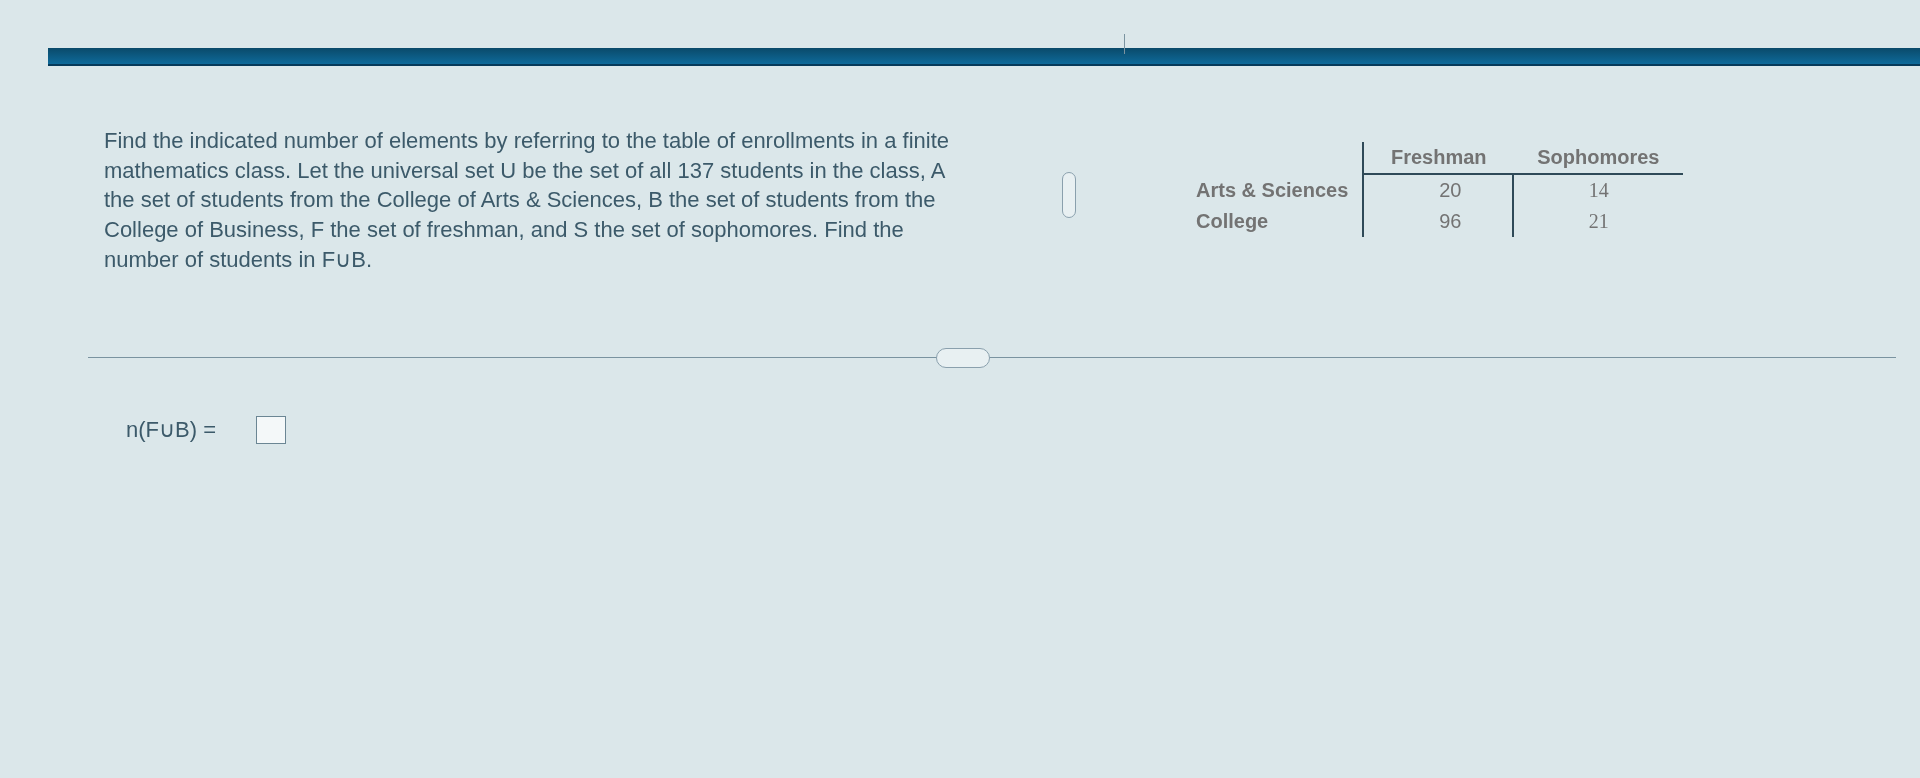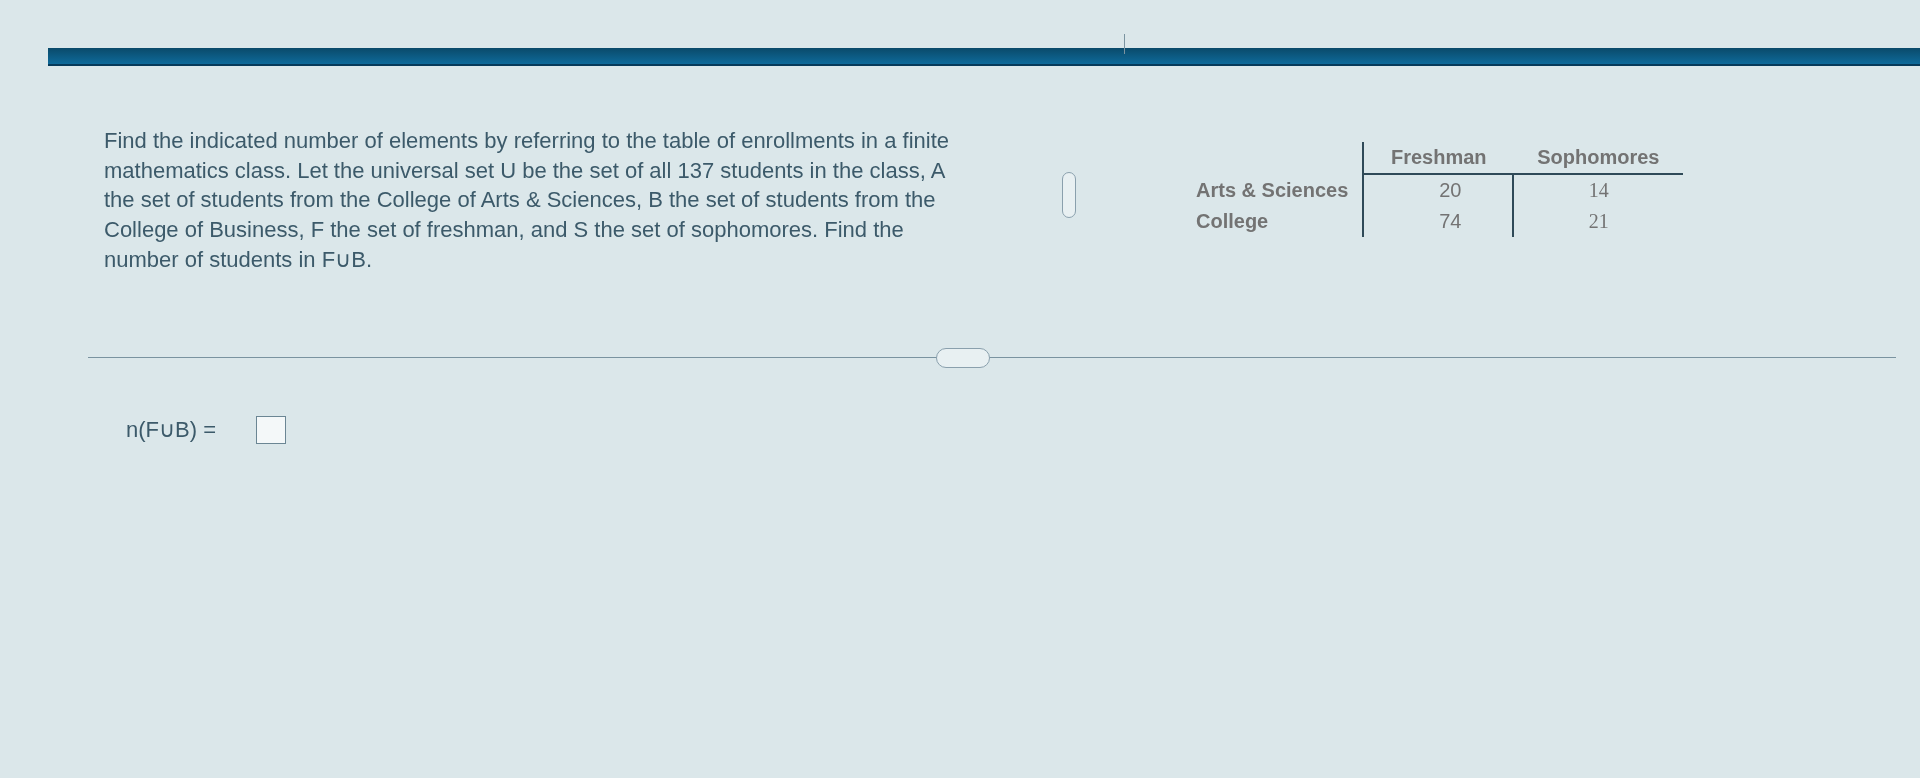--- a/index.html
+++ b/index.html
@@ -136,21 +136,21 @@
         </tr>
       </thead>
       <tbody>
         <tr>
           <th class="rowhead">Arts &amp; Sciences</th>
           <td class="col-f">20</td>
           <td class="col-s">14</td>
         </tr>
         <tr>
           <th class="rowhead">College</th>
-          <td class="col-f">74</td>
+          <td class="col-f">96</td>
           <td class="col-s">21</td>
         </tr>
       </tbody>
     </table>
   </div>
 </div>
 
 <div class="divider-row">
   <div class="divider-line"></div>
   <div class="divider-pill">

